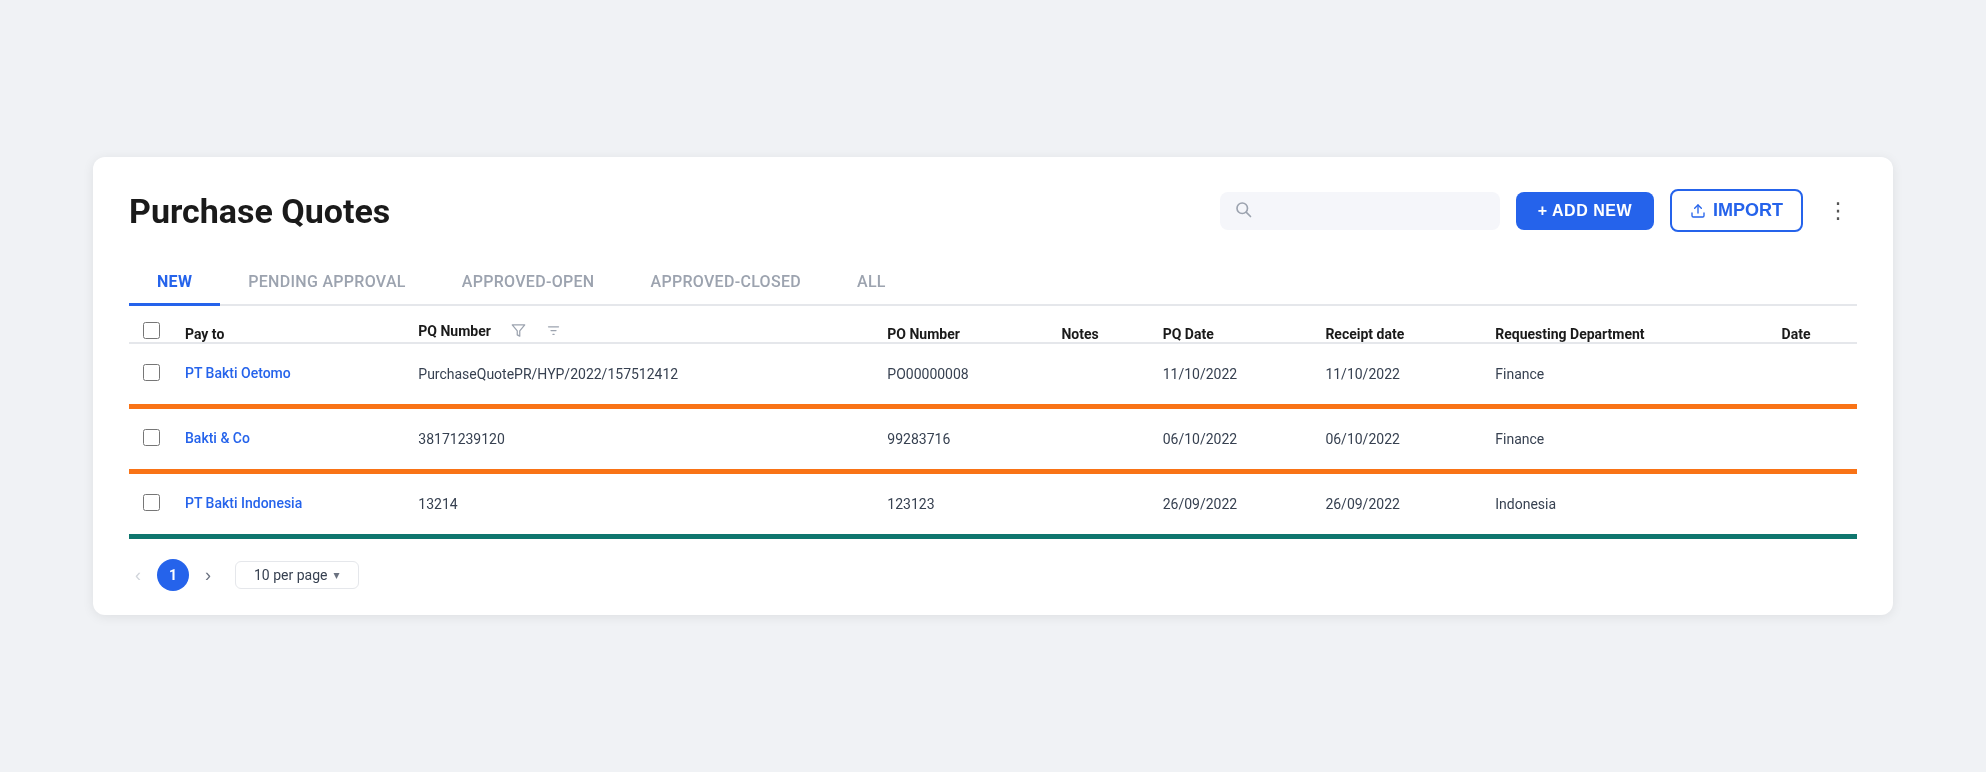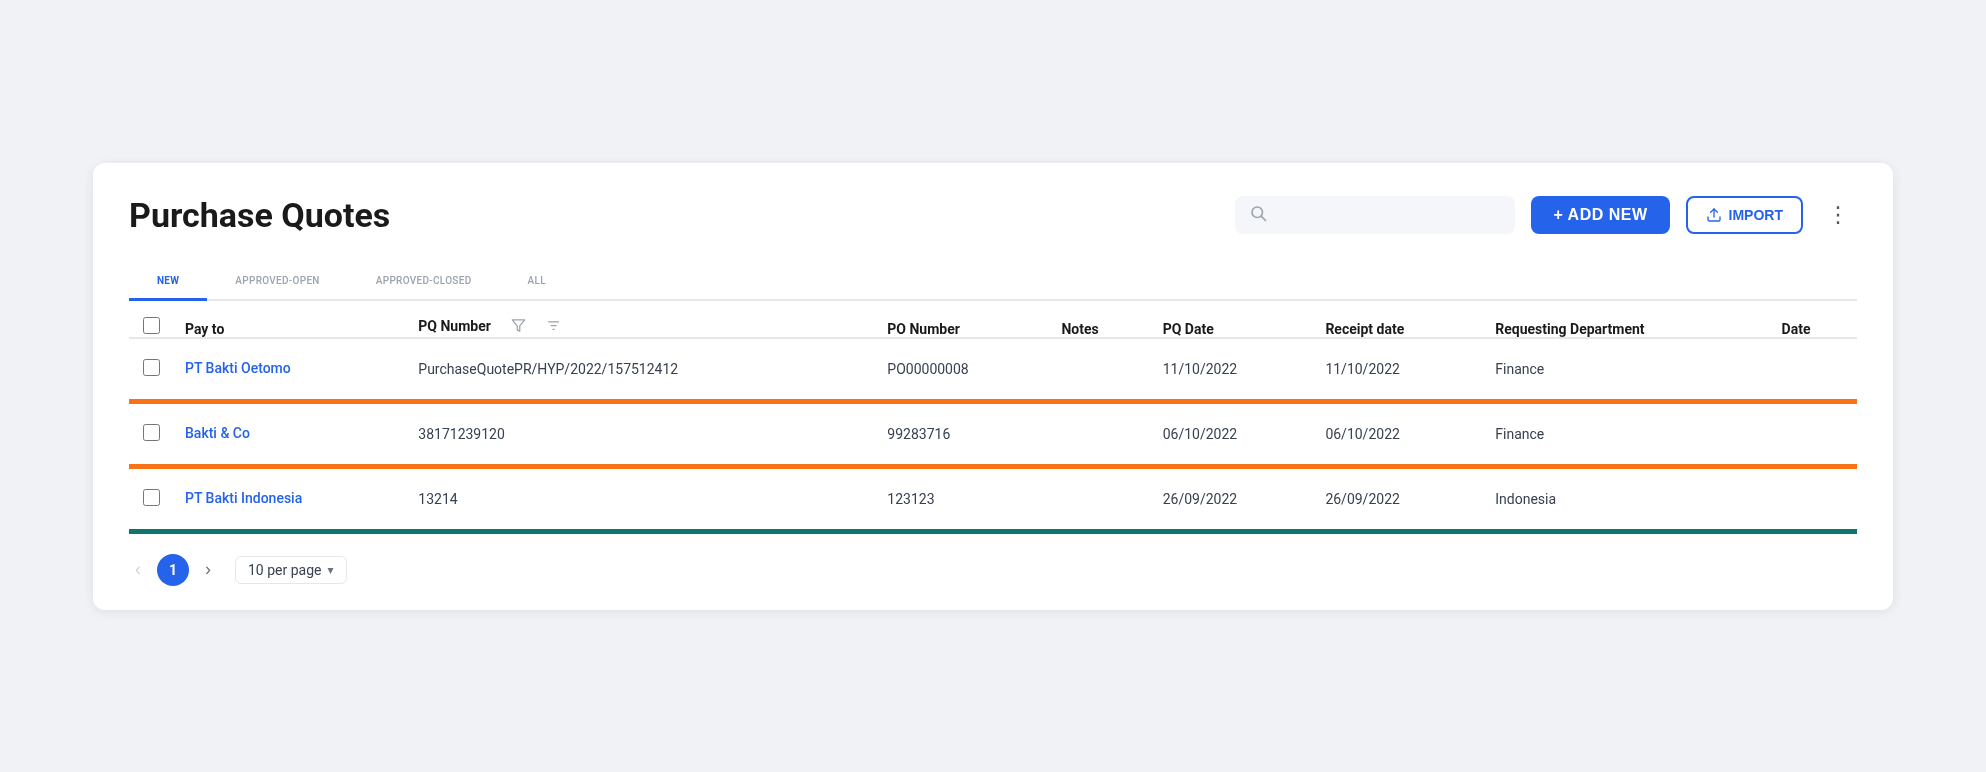--- a/index.html
+++ b/index.html
@@ -58,21 +58,21 @@
       align-items: center;
       gap: 7px;
       letter-spacing: 0.5px;
     }
     .btn-import {
       background: #fff;
       color: #2563eb;
       border: 2px solid #2563eb;
       border-radius: 8px;
       padding: 9px 18px;
-      font-size: 14px;
+      font-size: 18px;
       font-weight: 600;
       cursor: pointer;
       display: flex;
       align-items: center;
       gap: 7px;
     }
     .btn-more {
       background: none;
       border: none;
       cursor: pointer;
@@ -82,21 +82,21 @@
       line-height: 1;
     }
     .tabs {
       display: flex;
       gap: 0;
       border-bottom: 2px solid #e5e7eb;
       margin-bottom: 0;
     }
     .tab {
       padding: 12px 28px;
-      font-size: 10px;
+      font-size: 16px;
       font-weight: 500;
       color: #9ca3af;
       cursor: pointer;
       border-bottom: 3px solid transparent;
       margin-bottom: -2px;
       letter-spacing: 0.3px;
       text-transform: uppercase;
       text-align: right;
     }
     .tab.active {
@@ -192,21 +192,21 @@
       font-weight: 700;
       cursor: pointer;
     }
     .per-page-select {
       display: flex;
       align-items: center;
       gap: 6px;
       margin-left: 8px;
       border: 1px solid #e5e7eb;
       border-radius: 6px;
-      padding: 5px 12px;
+      padding: 5px 18px;
       font-size: 14px;
       color: #374151;
       cursor: pointer;
       background: #fff;
     }
     .chevron-down {
       font-size: 12px;
       color: #6b7280;
     }
   </style>
@@ -232,20 +232,21 @@
         <polyline points="17 8 12 3 7 8"></polyline>
         <line x1="12" y1="3" x2="12" y2="15"></line>
       </svg>
       <span>IMPORT</span>
     </button>
     <button class="btn-more">⋮</button>
   </div>
 
   <div class="tabs">
     <div class="tab active">NEW</div>
+    <div class="tab">PENDING APPROVAL</div>
     <div class="tab">APPROVED-OPEN</div>
     <div class="tab">APPROVED-CLOSED</div>
     <div class="tab">ALL</div>
   </div>
 
   <table>
     <thead>
       <tr>
         <th class="checkbox-col">
           <input type="checkbox" style="">

